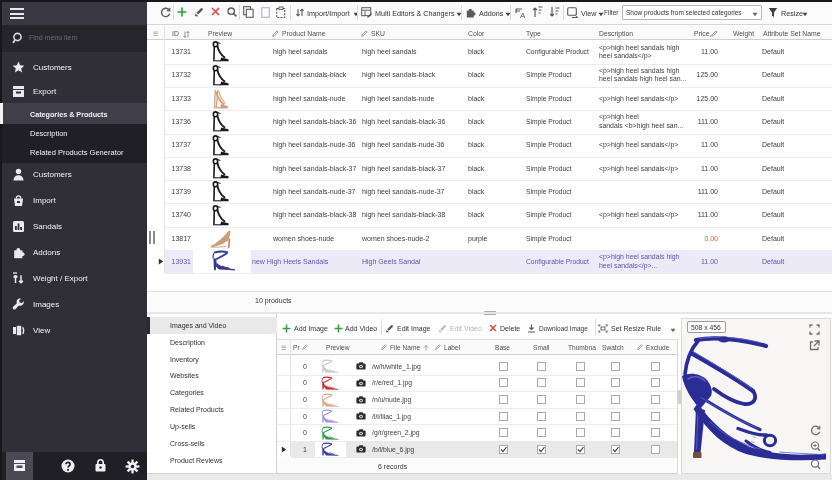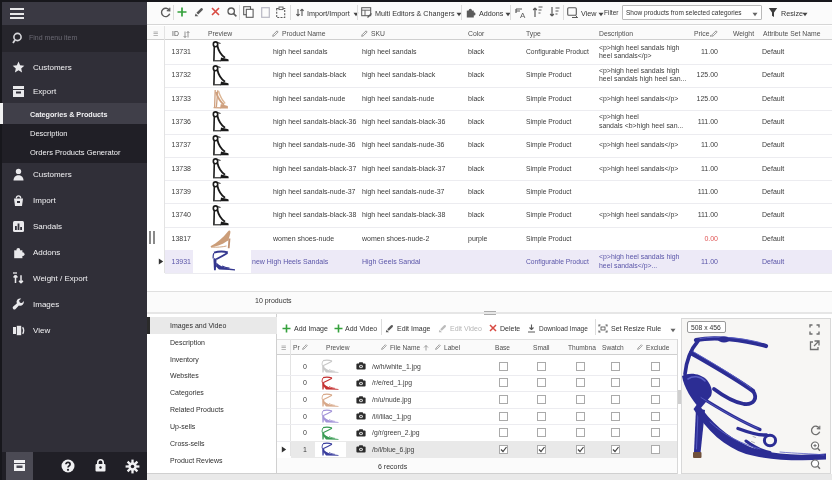--- a/index.html
+++ b/index.html
@@ -28,21 +28,21 @@
     <path d="M6.5 0.5 L8.1 4.3 L12.3 4.7 L9.2 7.4 L10.1 11.5 L6.5 9.3 L2.9 11.5 L3.8 7.4 L0.7 4.7 L4.9 4.3 Z" fill="#e9e9ec"></path>
   </svg>
 <div class="t" style="left:33px;top:62.5px;font-size:8px;color:#f2f2f4;font-weight:normal">Customers</div>
 <svg class="a" style="left:12px;top:85px" width="13" height="13" viewBox="0 0 13 13">
     <path d="M1 1 h11 v3 h-11 Z M1 5 h11 v7 h-11 Z" fill="#e9e9ec"></path>
     <rect x="4" y="6.5" width="5" height="2" fill="#302f38"></rect>
   </svg>
 <div class="t" style="left:33px;top:86.5px;font-size:8px;color:#f2f2f4;font-weight:normal">Export</div>
 <div class="t" style="left:30px;top:109.5px;font-size:7.2px;color:#f2f2f4;font-weight:bold">Categories &amp; Products</div>
 <div class="t" style="left:30px;top:128.5px;font-size:7.5px;color:#f2f2f4;font-weight:normal">Description</div>
-<div class="t" style="left:30px;top:147.5px;font-size:7.5px;color:#f2f2f4;font-weight:normal">Orders Products Generator</div>
+<div class="t" style="left:30px;top:147.5px;font-size:7.5px;color:#f2f2f4;font-weight:normal">Related Products Generator</div>
 <svg class="a" style="left:12px;top:168px" width="13" height="13" viewBox="0 0 13 13">
     <circle cx="6.5" cy="3.4" r="2.7" fill="#e9e9ec"></circle>
     <path d="M1.5 12.5 C1.5 8.8 4 7.2 6.5 7.2 C9 7.2 11.5 8.8 11.5 12.5 Z" fill="#e9e9ec"></path>
   </svg>
 <div class="t" style="left:33px;top:169.5px;font-size:8px;color:#f2f2f4;font-weight:normal">Customers</div>
 <svg class="a" style="left:12px;top:194px" width="13" height="13" viewBox="0 0 13 13">
     <path d="M2 4.5 h9 l-1 7.5 h-7 Z" fill="#e9e9ec"></path>
     <path d="M4.3 4.5 C4.3 1 8.7 1 8.7 4.5" fill="none" stroke="#e9e9ec" stroke-width="1.3"></path>
     <rect x="5" y="7" width="3" height="2" fill="#302f38"></rect>
   </svg>

